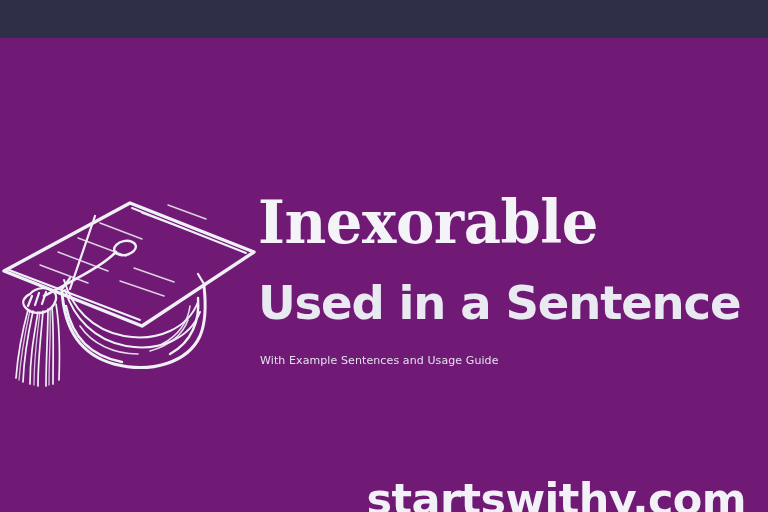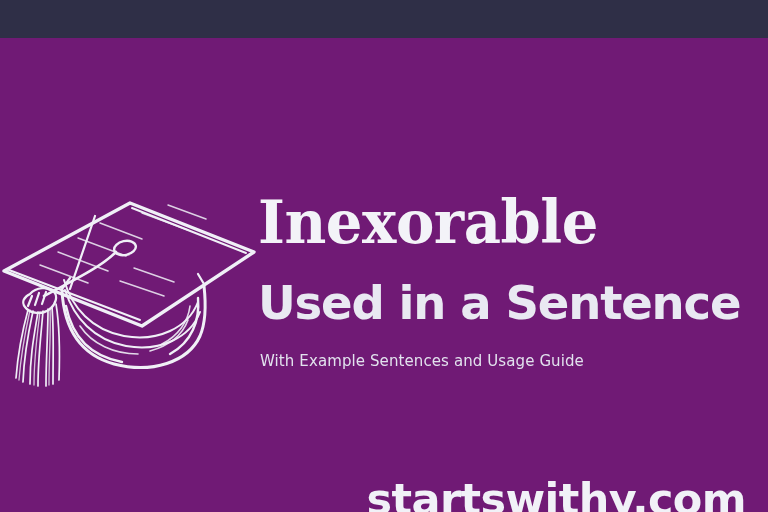--- a/index.html
+++ b/index.html
@@ -61,21 +61,21 @@
     letter-spacing: -1.2px;
     color: #e9e9f2;
     margin: 22px 0 0 0;
     white-space: nowrap;
     transform: scaleX(0.99);
     transform-origin: left center;
   }
   #tagline-line {
     font-family: "DejaVu Sans", "Liberation Sans", sans-serif;
     font-weight: 500;
-    font-size: 15px;
+    font-size: 11px;
     line-height: 20px;
     letter-spacing: 0.1px;
     color: #e2e2ee;
     margin: 21px 0 0 2px;
     white-space: nowrap;
   }
 
   
   #site-brand {
     position: absolute;

